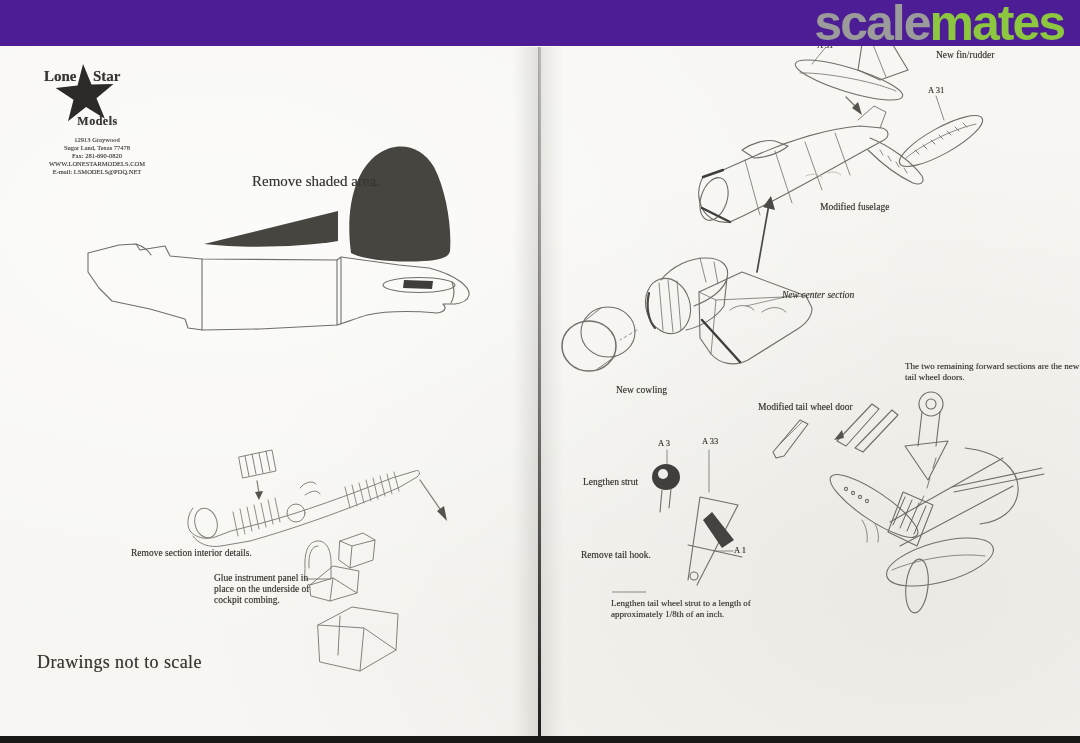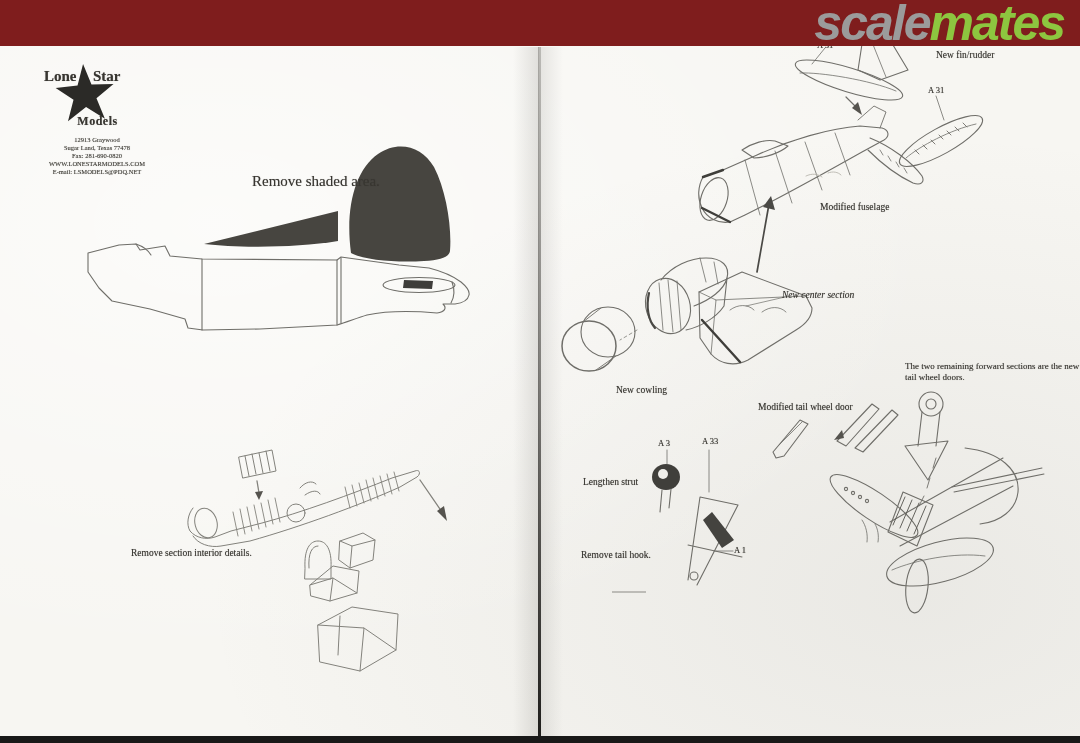--- a/index.html
+++ b/index.html
@@ -11,21 +11,21 @@
            radial-gradient(ellipse at 20% 30%, rgba(255,255,255,.6), rgba(0,0,0,0) 60%),
            radial-gradient(ellipse at 85% 80%, rgba(120,118,110,.10), rgba(0,0,0,0) 55%),
            #f7f6f2;}
   .crease-l{position:absolute;top:47px;bottom:0;width:26px;left:513px;
             background:linear-gradient(90deg, rgba(0,0,0,0), rgba(90,88,82,.16));}
   .crease-r{position:absolute;top:47px;bottom:0;width:22px;left:541px;
             background:linear-gradient(270deg, rgba(0,0,0,0), rgba(90,88,82,.12));}
   .fold{position:absolute;left:538px;top:47px;width:2.5px;height:696px;
         background:linear-gradient(180deg, rgba(70,68,62,.35), rgba(52,50,46,.6) 45%, rgba(18,17,15,.95));}
   
-  .topbar{position:absolute;left:0;top:0;width:1080px;height:46px;background:#7f1d1d;z-index:30;font-style:italic;}
+  .topbar{position:absolute;left:0;top:0;width:1080px;height:46px;background:#4c1d95;z-index:30;}
   .brand{position:absolute;right:16px;top:-2px;height:46px;line-height:50px;
          font-family:"Liberation Sans",sans-serif;font-weight:700;font-size:50px;letter-spacing:-2px;}
   .brand .g1{color:#9b9b9b;}
   .brand .g2{color:#8dc63f;}
   .bottombar{position:absolute;left:0;bottom:0;width:1080px;height:7px;background:#191918;z-index:30;}
   
   .lbl{position:absolute;color:#383631;z-index:10;text-shadow:0 0 .7px rgba(56,54,49,.55);}
   .s8{font-size:8.5px;} .s9{font-size:9px;line-height:10.5px;} .s95{font-size:9.5px;line-height:11px;}
   .s10{font-size:15px;} .s17{font-size:12px;letter-spacing:.5px;}
   .addr{font-size:6.5px;line-height:8px;text-align:center;color:#45433d;}
@@ -213,36 +213,39 @@
   <div class="lbl logo-word" style="left:93px;top:68px;">Star</div>
   <div class="lbl s17" style="left:40px;top:114px;width:115px;text-align:center;font-weight:600;">Models</div>
   <div class="lbl addr" style="left:33px;top:136px;width:128px;">12913 Graywood</div>
   <div class="lbl addr" style="left:33px;top:144px;width:128px;">Sugar Land, Texas 77478</div>
   <div class="lbl addr" style="left:33px;top:152px;width:128px;">Fax: 281-690-0820</div>
   <div class="lbl addr" style="left:33px;top:160px;width:128px;">WWW.LONESTARMODELS.COM</div>
   <div class="lbl addr" style="left:33px;top:168px;width:128px;">E-mail: LSMODELS@PDQ.NET</div>
 
   <div class="lbl s10" style="left:252px;top:173px;">Remove shaded area.</div>
   <div class="lbl s95" style="left:131px;top:548px;">Remove section interior details.</div>
+  <div class="lbl s95" style="left:214px;top:573px;width:108px;">Glue instrument panel in place on the underside of cockpit combing.</div>
+  <div class="lbl" style="left:37px;top:652px;font-size:18px;letter-spacing:.4px;">Drawings not to scale</div>
 
   <div class="lbl s8" style="left:817px;top:40px;">A 31</div>
   <div class="lbl s8" style="left:928px;top:85px;">A 31</div>
   <div class="lbl s8" style="left:658px;top:438px;">A 3</div>
   <div class="lbl s8" style="left:702px;top:436px;">A 33</div>
   <div class="lbl s8" style="left:734px;top:545px;">A 1</div>
 
   <div class="lbl s95" style="left:936px;top:50px;">New fin/rudder</div>
   <div class="lbl s95" style="left:820px;top:202px;">Modified fuselage</div>
   <div class="lbl s95" style="left:782px;top:290px;font-style:italic;">New center section</div>
   <div class="lbl s95" style="left:616px;top:385px;">New cowling</div>
   <div class="lbl s95" style="left:758px;top:402px;">Modified tail wheel door</div>
   <div class="lbl s95" style="left:583px;top:477px;">Lengthen strut</div>
   <div class="lbl s95" style="left:581px;top:550px;">Remove tail hook.</div>
 
   <div class="lbl s9" style="left:905px;top:361px;width:182px;">The two remaining forward sections are the new tail wheel doors.</div>
+  <div class="lbl s9" style="left:611px;top:598px;width:190px;">Lengthen tail wheel strut to a length of approximately 1/8th of an inch.</div>
 
   <div class="fold"></div>
 
   <div class="topbar">
     <div class="brand">
       <span class="g1">scale</span><span class="g2">mates</span>
     </div>
   </div>
   <div class="bottombar"></div>
 </div>

